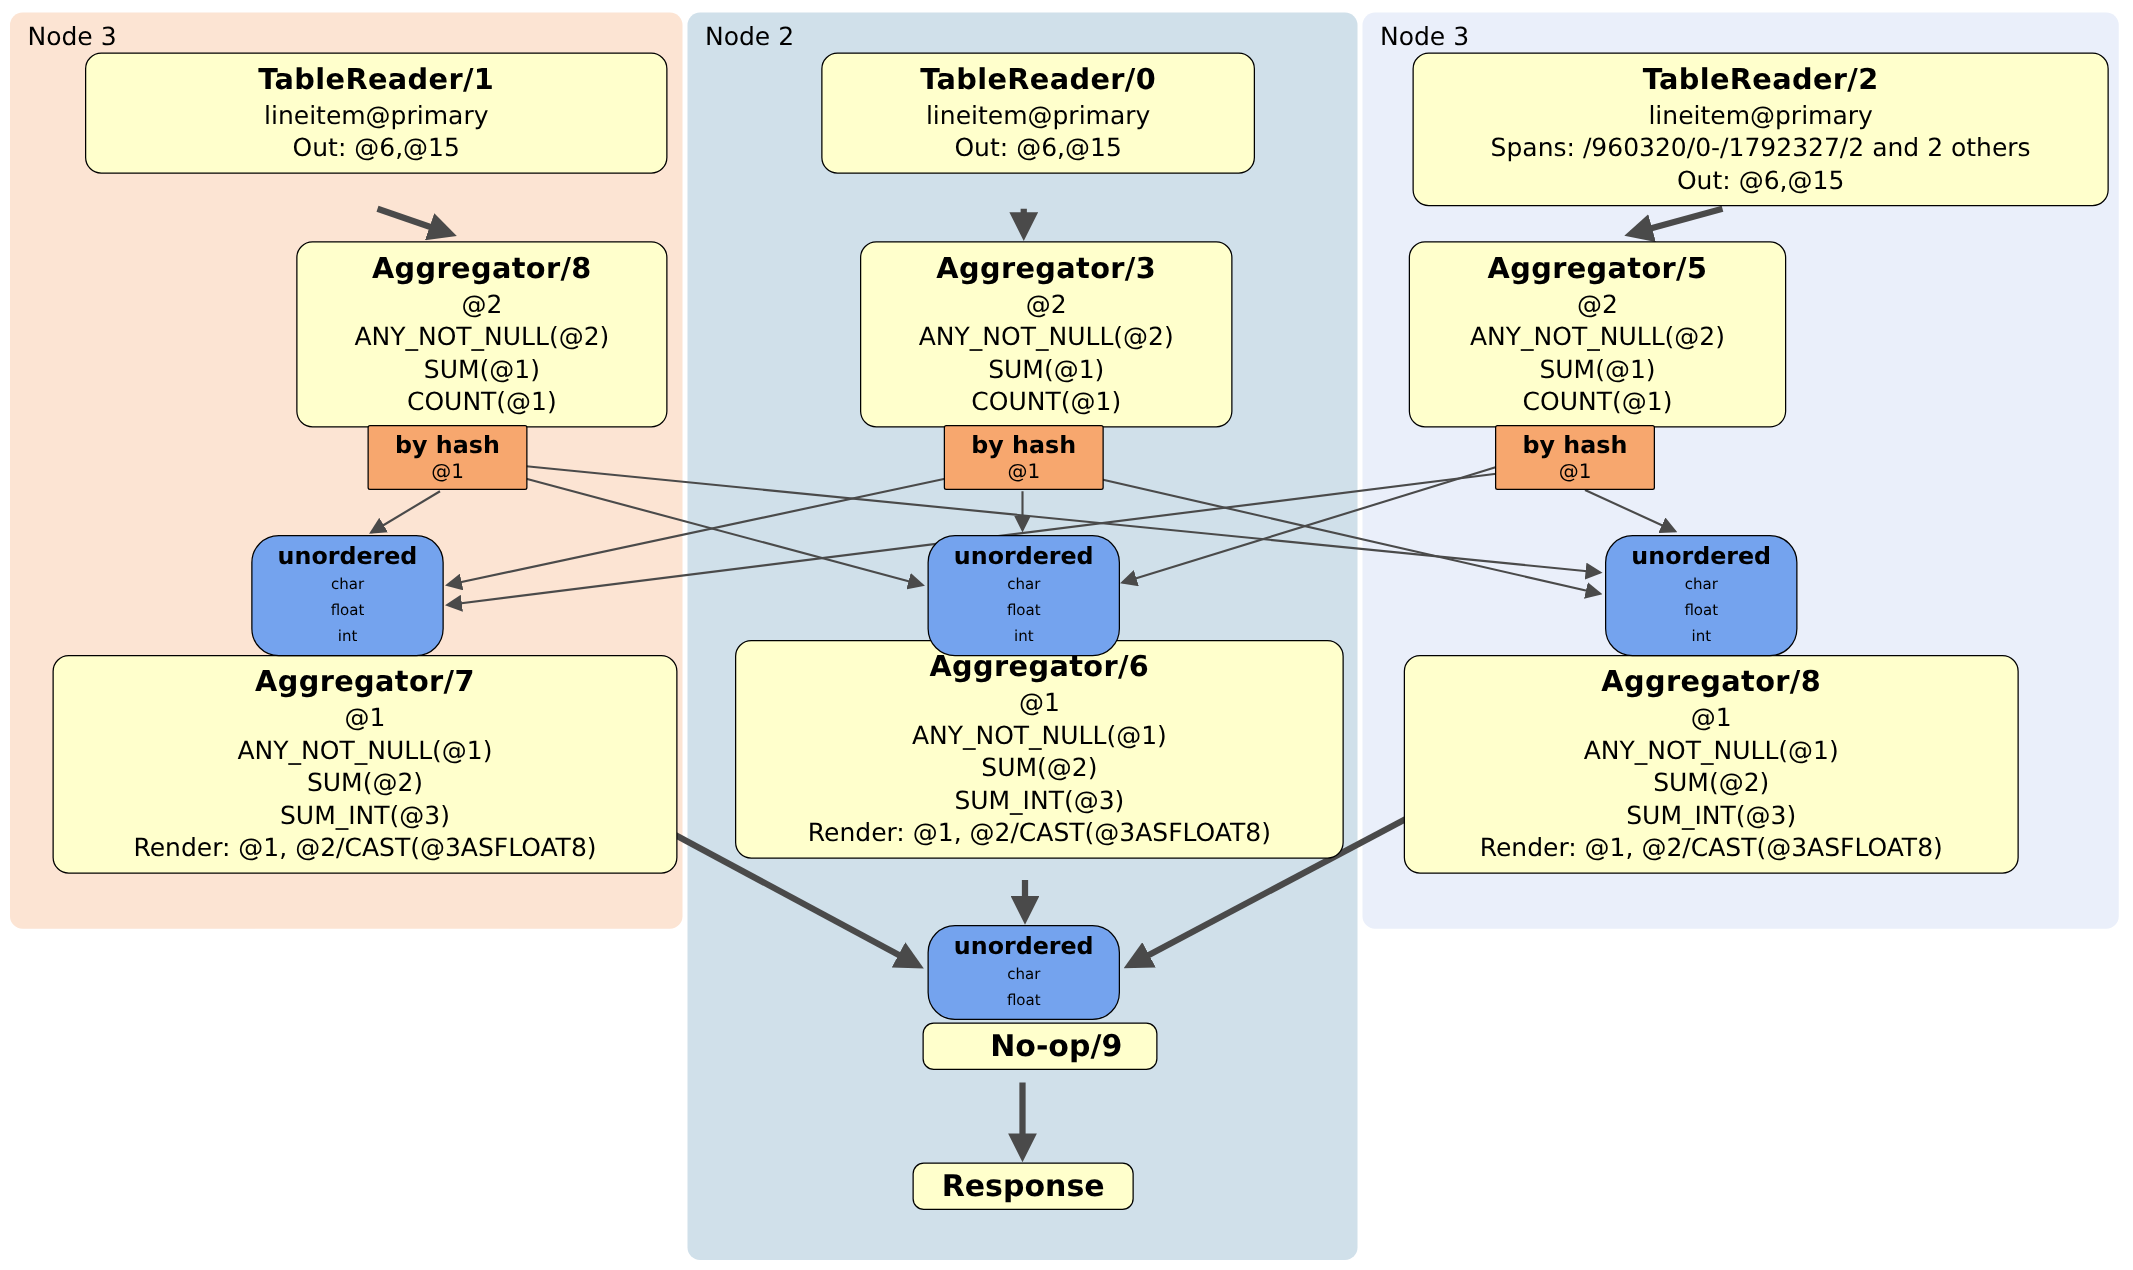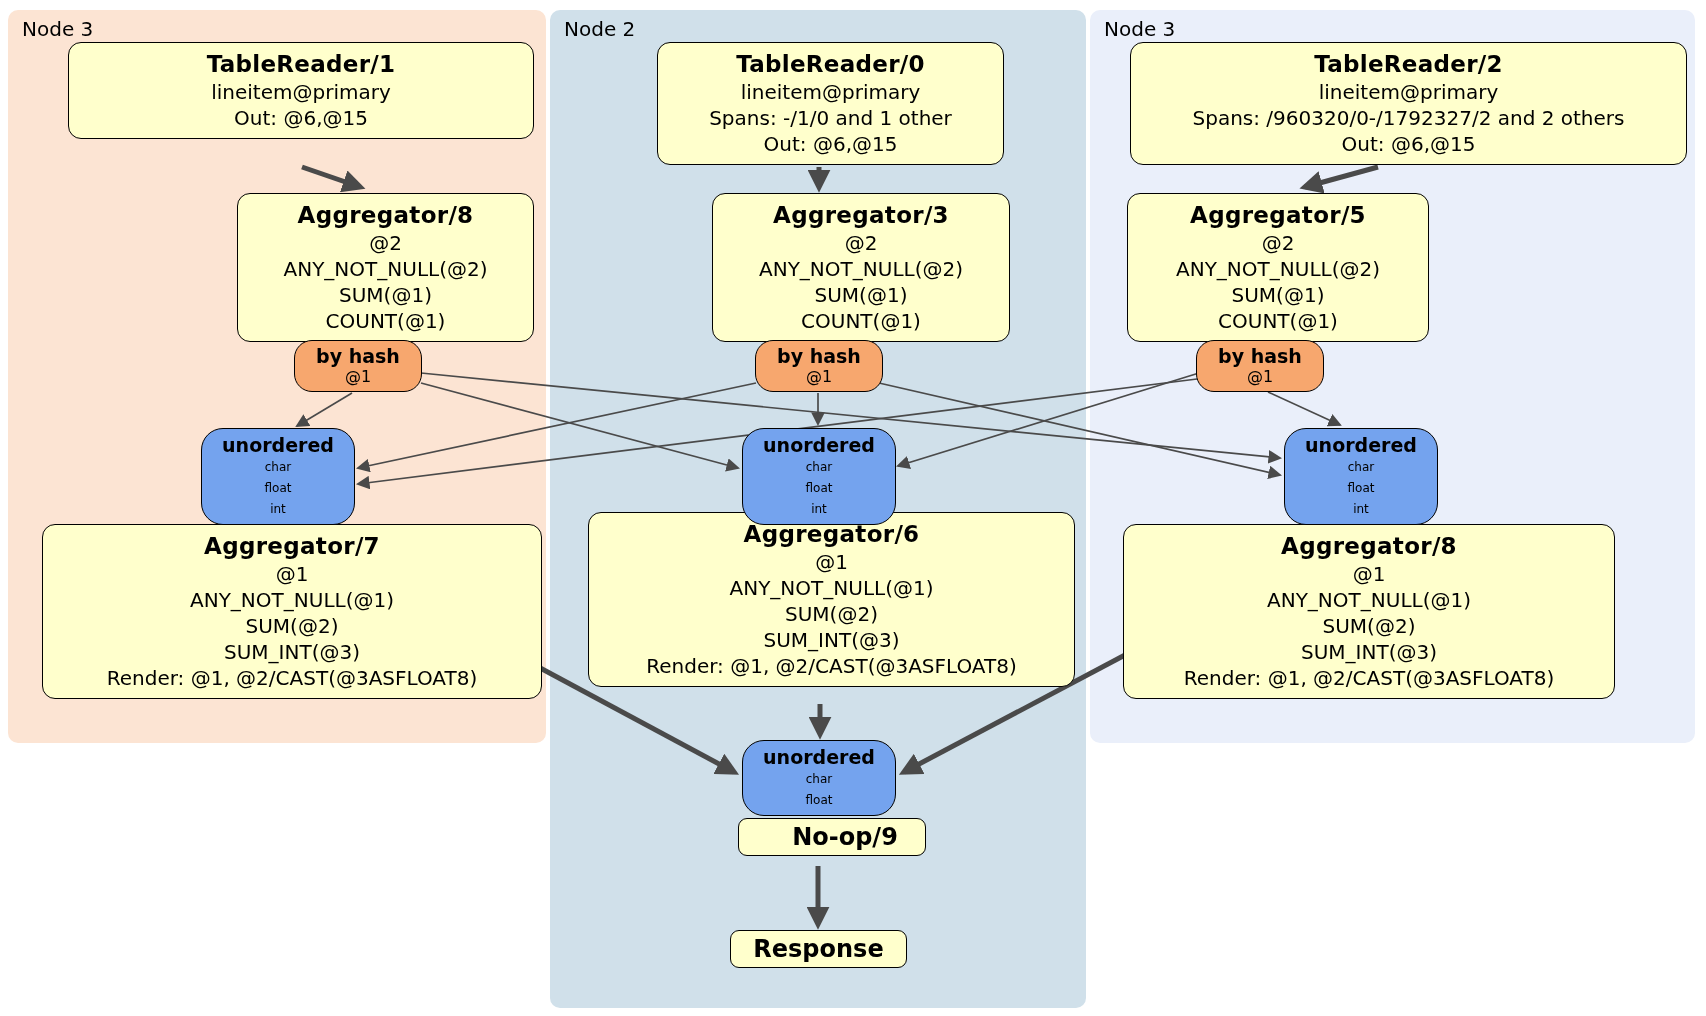--- a/index.html
+++ b/index.html
@@ -26,29 +26,29 @@
   .proc{
     position:absolute;z-index:3;background:var(--box-bg);
     border:1.6px solid #000;border-radius:13px;text-align:center;
     padding:7px 10px;font-size:20px;line-height:26px;
   }
   .proc .title{font-weight:bold;font-size:23px;line-height:29px;letter-spacing:.3px;}
   #tr1{left:68px;top:42px;width:444px;}
   #tr0{left:657px;top:42px;width:325px;}
   #tr2{left:1130px;top:42px;width:535px;}
   #agg4{left:237px;top:193px;width:275px;}
-  #agg3{left:712px;top:193px;width:276px;}
+  #agg3{left:688px;top:193px;width:276px;}
   #agg5{left:1127px;top:193px;width:280px;}
   #agg7{left:42px;top:524px;width:478px;}
   #agg6{left:588px;top:512px;width:465px;}
   #agg8{left:1123px;top:524px;width:470px;}
 
   .router{
     position:absolute;z-index:4;width:126px;background:var(--router-bg);
-    border:1.6px solid #000;border-radius:18px;text-align:center;padding:4px 0;
+    border:1.6px solid #000;border-radius:2px;text-align:center;padding:4px 0;
   }
   .router .rlabel{font-weight:bold;font-size:19px;line-height:22px;}
   .router .rdetail{font-size:16px;line-height:20px;}
   #hash3{left:294px;top:340px;}
   #hash1{left:755px;top:340px;}
   #hash2{left:1196px;top:340px;}
 
   .sync{
     position:absolute;z-index:4;width:152px;background:var(--sync-bg);
     border:1.6px solid #000;border-radius:22px;text-align:center;padding:4px 0;
@@ -114,21 +114,20 @@
 
   <div class="proc" id="tr1">
     <div class="title">TableReader/1</div>
     <div>lineitem@primary</div>
     <div>Out: @6,@15</div>
   </div>
 
   <div class="proc" id="tr0">
     <div class="title">TableReader/0</div>
     <div>lineitem@primary</div>
-    <div>Spans: -/1/0 and 1 other</div>
     <div>Out: @6,@15</div>
   </div>
 
   <div class="proc" id="tr2">
     <div class="title">TableReader/2</div>
     <div>lineitem@primary</div>
     <div>Spans: /960320/0-/1792327/2 and 2 others</div>
     <div>Out: @6,@15</div>
   </div>
 

